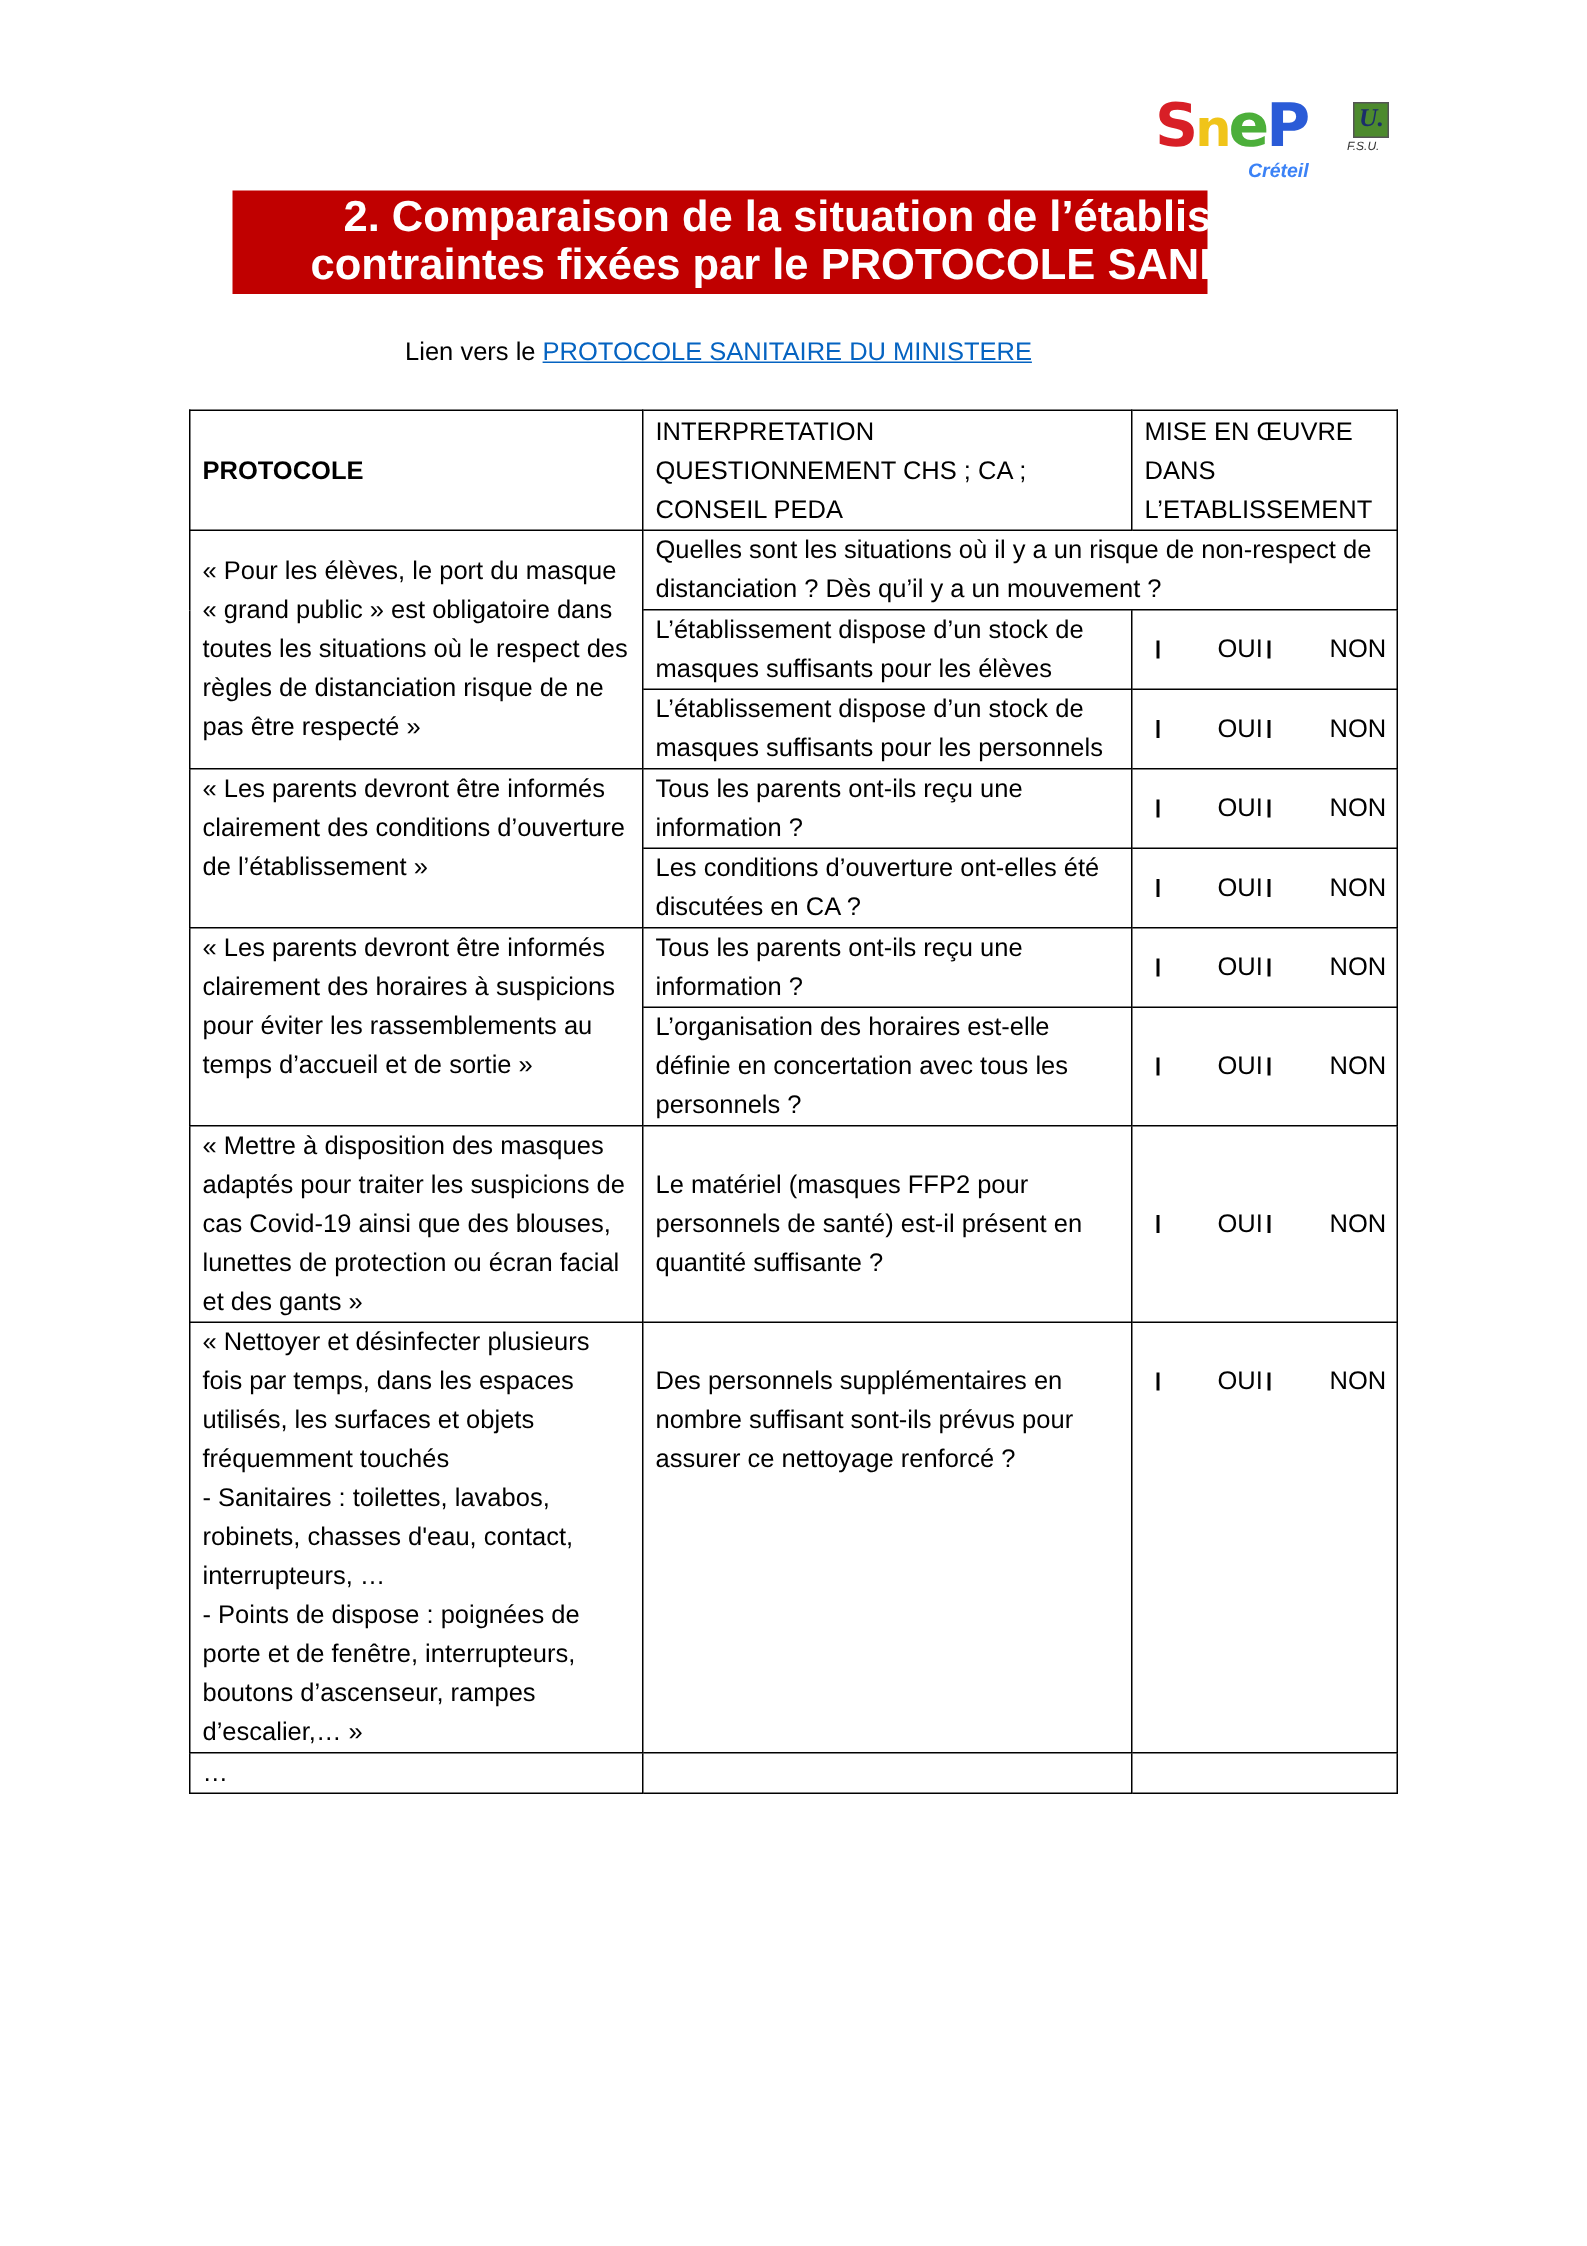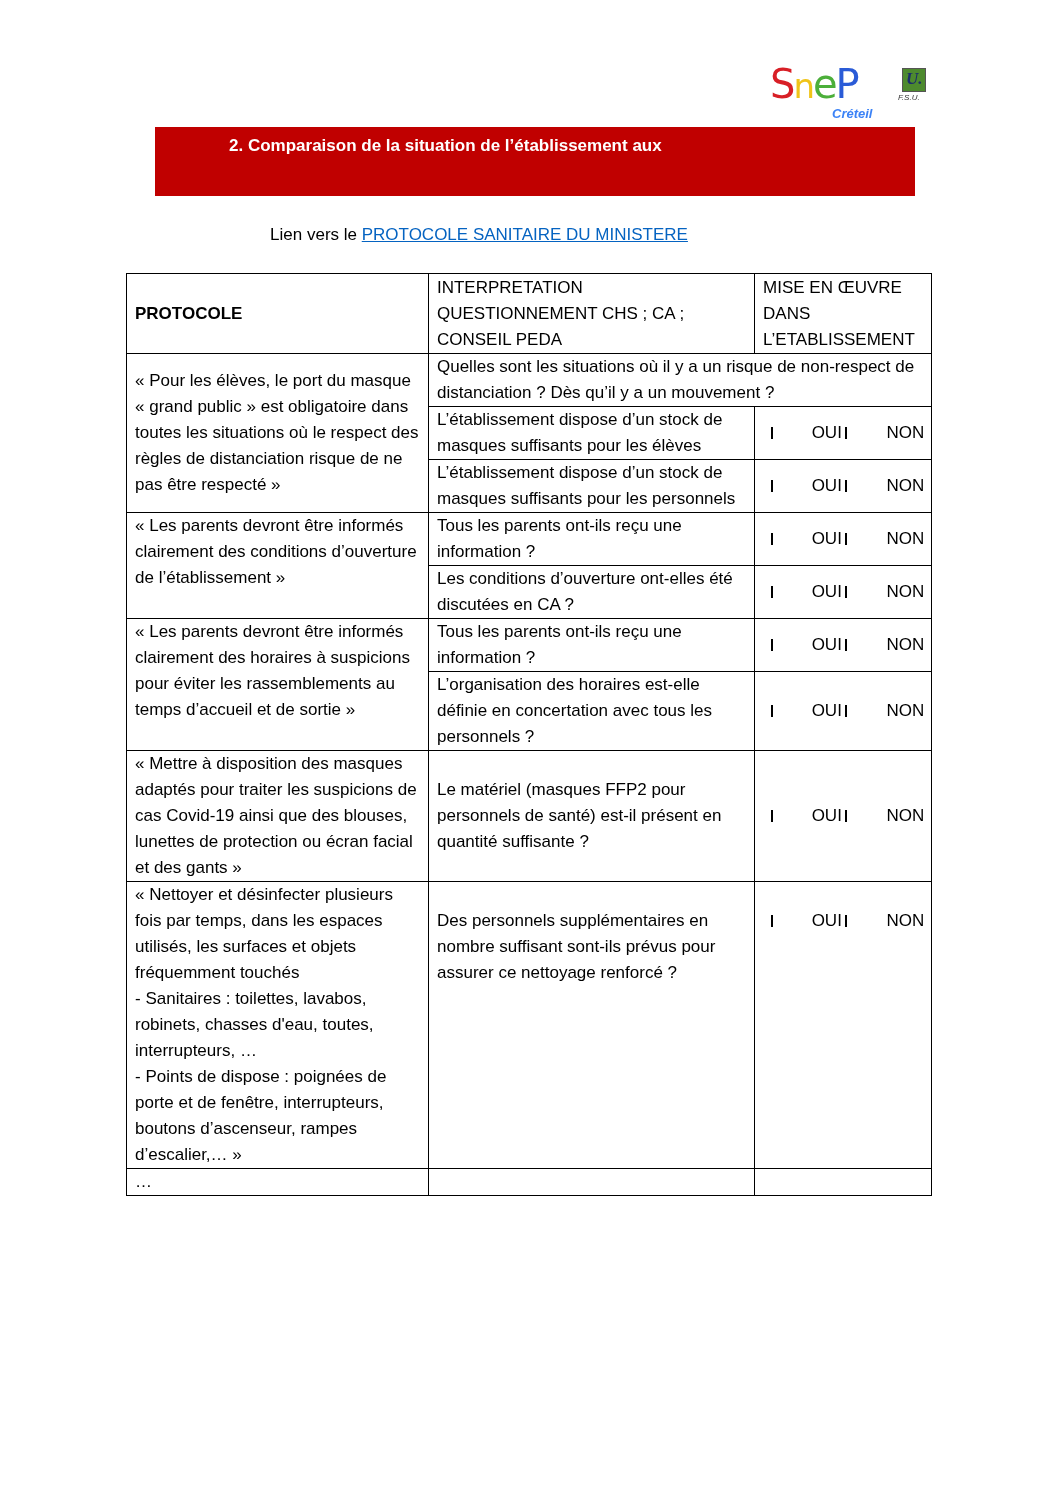--- a/index.html
+++ b/index.html
@@ -1,24 +1,24 @@
 <!DOCTYPE html>
 <html><head>
 <meta charset="utf-8">
 <style>
   html, body { margin:0; padding:0; background:#ffffff; }
   body { width:1058px; height:1497px; position:relative; font-family:"Liberation Sans", sans-serif; color:#000; overflow:hidden; }
   .logo { position:absolute; left:770px; top:62px; width:160px; height:68px; }
-  .logo .snep { position:absolute; left:0; top:0; font-family:"DejaVu Sans", sans-serif; font-weight:normal; font-size:40px; letter-spacing:-2px; line-height:44px; }
+  .logo .snep { position:absolute; left:0; top:0; font-family:"DejaVu Sans", sans-serif; font-weight:bold; font-size:40px; letter-spacing:-2px; line-height:44px; }
   .logo .s { color:#d81f26; } .logo .n { color:#f0c419; font-size:34px; } .logo .e { color:#4caf3a; } .logo .p { color:#2a5bd7; }
   .logo .fsu { position:absolute; left:132px; top:6px; width:22px; height:22px; background:#4d8a2e; border:1px solid #555; }
   .logo .fsu .u { position:absolute; left:3px; top:0; font:bold italic 17px "Liberation Serif", serif; color:#1b2d6b; }
   .logo .fsu-lbl { position:absolute; left:128px; top:31px; font:italic 8px "Liberation Sans", sans-serif; color:#333; }
   .logo .city { position:absolute; left:62px; top:44px; font:italic bold 13px "Liberation Sans", sans-serif; color:#3b82f6; }
-  .banner { position:absolute; left:155px; top:127px; width:760px; height:69px; background:#c00000; color:#fff; font-weight:bold; font-size:17px; line-height:31px; }
+  .banner { position:absolute; left:155px; top:127px; width:650px; height:69px; background:#c00000; color:#fff; font-weight:bold; font-size:29px; line-height:31px; }
   .banner .l1 { position:absolute; left:74px; top:3px; white-space:nowrap; }
   .banner .l2 { position:absolute; left:52px; top:35px; white-space:nowrap; }
   .linkline { position:absolute; left:0; width:958px; top:225px; text-align:center; font-size:17px; }
   .linkline a { color:#0563c1; text-decoration:underline; }
   table { position:absolute; left:126px; top:273px; width:806px; border-collapse:collapse; font-size:17px; line-height:26px; }
   td, th { border:1.5px solid #000; vertical-align:top; padding:0 8px; }
   th { font-weight:normal; text-align:left; vertical-align:middle; }
   th.proto { font-weight:bold; }
   .c1 { width:286px; } .c2 { width:310px; } .c3 { width:160px; }
   .mid { vertical-align:middle; }
@@ -34,20 +34,21 @@
   <div class="snep"><span class="s">S</span><span class="n">n</span><span class="e">e</span><span class="p">P</span></div>
   <div class="fsu">
       <span class="u">U.</span>
     </div>
   <div class="fsu-lbl">F.S.U.</div>
   <div class="city">Créteil</div>
 </div>
 
 <div class="banner">
   <div class="l1">2.  Comparaison de la situation de l’établissement aux</div>
+  <div class="l2">contraintes fixées par le PROTOCOLE SANITAIRE ministériel.</div>
 </div>
 
 <div class="linkline">
   <span>Lien vers le </span><a>PROTOCOLE SANITAIRE DU MINISTERE</a>
 </div>
 
 <table>
   <tbody>
       <tr style="height:80px">
     <th class="c1 proto">PROTOCOLE</th>
@@ -153,21 +154,21 @@
       <div class="choice">
             <span class="box"></span>
             <span>NON</span>
           </div>
     </td>
   </tr>
 
   <tr>
     <td>
       <p class="para">« Nettoyer et désinfecter plusieurs fois par temps, dans les espaces utilisés, les surfaces et objets fréquemment touchés</p>
-      <p class="para">- Sanitaires : toilettes, lavabos, robinets, chasses d'eau, toutes, interrupteurs, …</p>
+      <p class="para">- Sanitaires : toilettes, lavabos, robinets, chasses d'eau, contact, interrupteurs, …</p>
       <p class="para">- Points de dispose : poignées de porte et de fenêtre, interrupteurs, boutons d’ascenseur, rampes d’escalier,… »</p>
     </td>
     <td>
           <div style="padding-top:26px">Des personnels supplémentaires en nombre suffisant sont-ils prévus pour assurer ce nettoyage renforcé ?</div>
         </td>
     <td class="choices" style="vertical-align:top;padding-top:24px">
       <div class="choice">
             <span class="box"></span>
             <span>OUI</span>
           </div>

